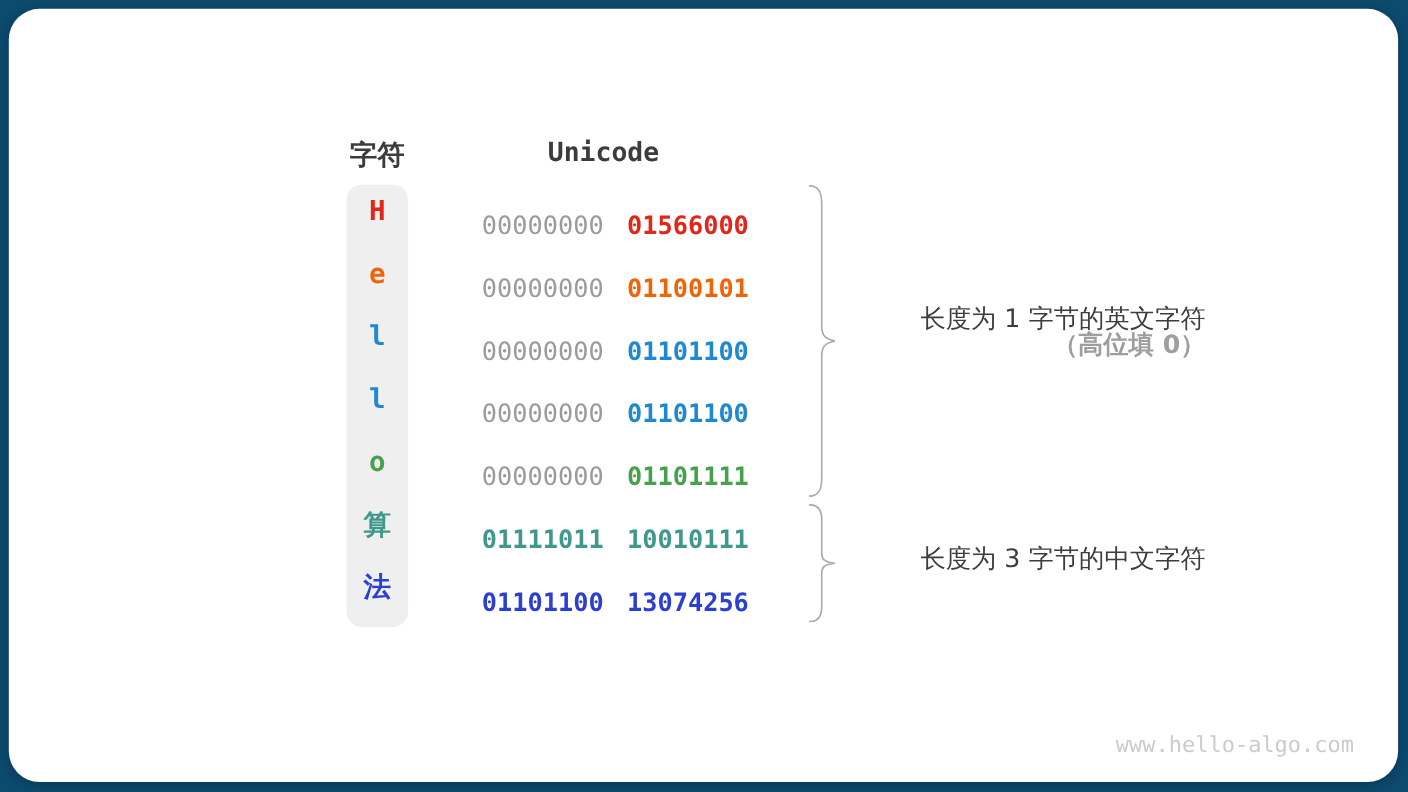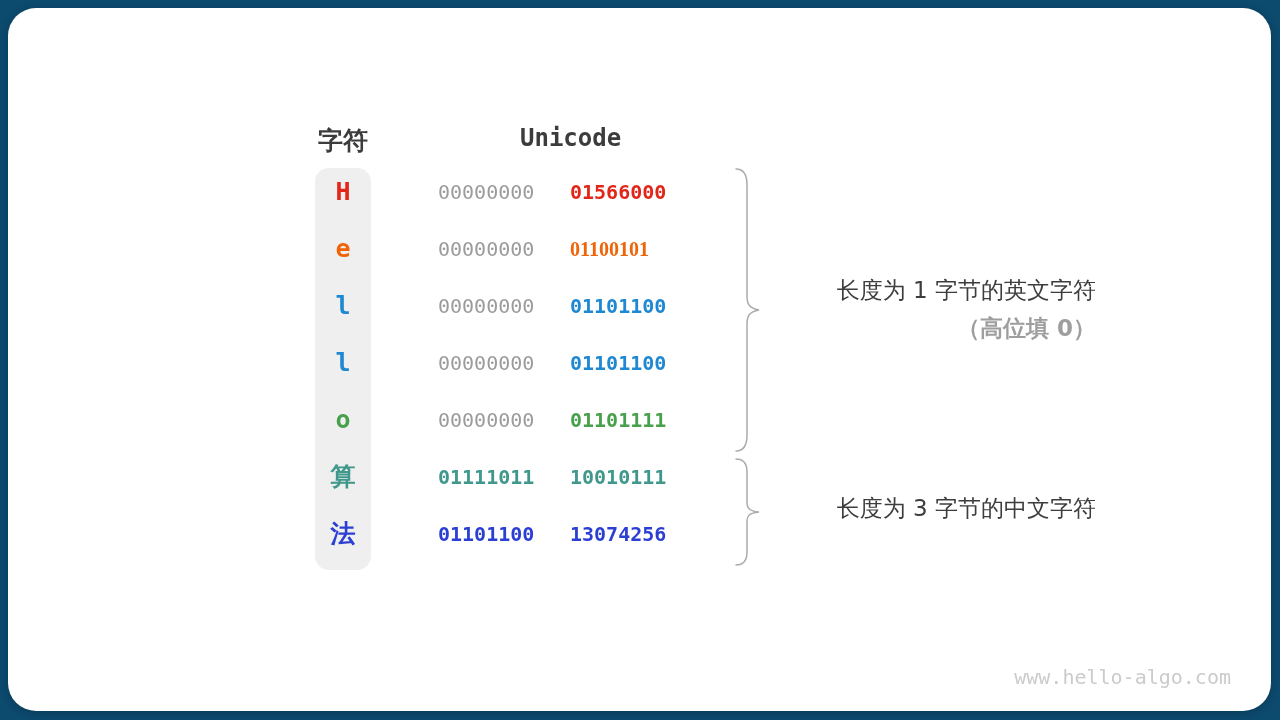--- a/index.html
+++ b/index.html
@@ -11,40 +11,40 @@
     position:absolute;left:8px;top:8px;right:9px;bottom:9px;
     background:#ffffff;border-radius:28px;
     box-shadow:0 2px 10px rgba(0,0,0,0.22);
   }
   
   .hdr-char{
     position:absolute;left:307px;top:116px;width:56px;
     text-align:center;font-size:25px;font-weight:700;color:#3c3c3c;
   }
   .hdr-unicode{
-    position:absolute;left:512px;top:116px;width:240px;
+    position:absolute;left:490px;top:116px;width:240px;
     font-family:"DejaVu Sans Mono", monospace;
     font-size:24px;font-weight:700;color:#3c3c3c;
   }
   
   .char-col-bg{
     position:absolute;left:307px;top:160px;width:56px;height:402px;
     background:#efefef;border-radius:14px;
   }
   
   .row{position:absolute;left:0;width:1280px;height:30px;}
   .cell-char{
     position:absolute;left:307px;top:0;width:56px;height:30px;
     text-align:center;line-height:30px;
     font-family:"DejaVu Sans Mono","DejaVu Sans", monospace;
     font-size:25px;font-weight:700;
   }
   .byte{
-    position:absolute;top:0;height:30px;line-height:30px;
-    font-family:"DejaVu Sans Mono", monospace;font-size:20px;
+    position:absolute;top:14px;height:30px;line-height:30px;
+    font-family:"DejaVu Sans Mono", monospace;font-size:23px;
     letter-spacing:0px;white-space:pre;
   }
   .b1{left:430px;}
   .b2{left:562px;}
   .dim{font-weight:400;}
   .strong{font-weight:700;}
   
   .brace{position:absolute;}
   
   .ann{
@@ -71,21 +71,21 @@
     <div class="char-col-bg"></div>
 
     <div class="row" style="top:169px">
       <span class="cell-char" style="color: rgb(226, 38, 26);">H</span>
       <span class="byte b1 dim" style="color: rgb(155, 155, 155);">00000000</span>
       <span class="byte b2 strong" style="color: rgb(226, 38, 26);">01566000</span>
     </div>
     <div class="row" style="top:226px">
       <span class="cell-char" style="color: rgb(239, 100, 8);">e</span>
       <span class="byte b1 dim" style="color: rgb(155, 155, 155);">00000000</span>
-      <span class="byte b2 strong" style="color: rgb(239, 100, 8); font-family: Liberation Serif, serif;">01100101</span>
+      <span class="byte b2 strong" style="color: rgb(239, 100, 8);">01100101</span>
     </div>
     <div class="row" style="top:283px">
       <span class="cell-char" style="color: rgb(30, 136, 210);">l</span>
       <span class="byte b1 dim" style="color: rgb(155, 155, 155);">00000000</span>
       <span class="byte b2 strong" style="color: rgb(30, 136, 210);">01101100</span>
     </div>
     <div class="row" style="top:340px">
       <span class="cell-char" style="color: rgb(30, 136, 210);">l</span>
       <span class="byte b1 dim" style="color: rgb(155, 155, 155);">00000000</span>
       <span class="byte b2 strong" style="color: rgb(30, 136, 210);">01101100</span>
@@ -107,18 +107,18 @@
     </div>
 
     <svg class="brace" style="left:726px;top:160px" width="28" height="284" viewBox="0 0 28 284">
       <path d="M 2,1 C 11,1 13,8 13,17 L 13,128 C 13,136 15,140 25,142 C 15,144 13,148 13,156 L 13,267 C 13,276 11,283 2,283" fill="none" stroke="#ababab" stroke-width="1.5" stroke-linecap="round"></path>
     </svg>
     <svg class="brace" style="left:726px;top:450px" width="28" height="108" viewBox="0 0 28 108">
       <path d="M 2,1 C 11,1 13,7 13,14 L 13,45 C 13,50 15,53 25,54 C 15,55 13,58 13,63 L 13,94 C 13,101 11,107 2,107" fill="none" stroke="#ababab" stroke-width="1.5" stroke-linecap="round"></path>
     </svg>
 
     <div class="ann" style="top:268px">长度为 1 字节的英文字符</div>
-    <div class="ann ann-sub" style="top:306px">（高位填 0）</div>
+    <div class="ann ann-sub" style="top:292px">（高位填 0）</div>
     <div class="ann" style="top:486px">长度为 3 字节的中文字符</div>
 
     <div class="watermark">www.hello-algo.com</div>
   </div>
 </div>
 
 </body></html>

